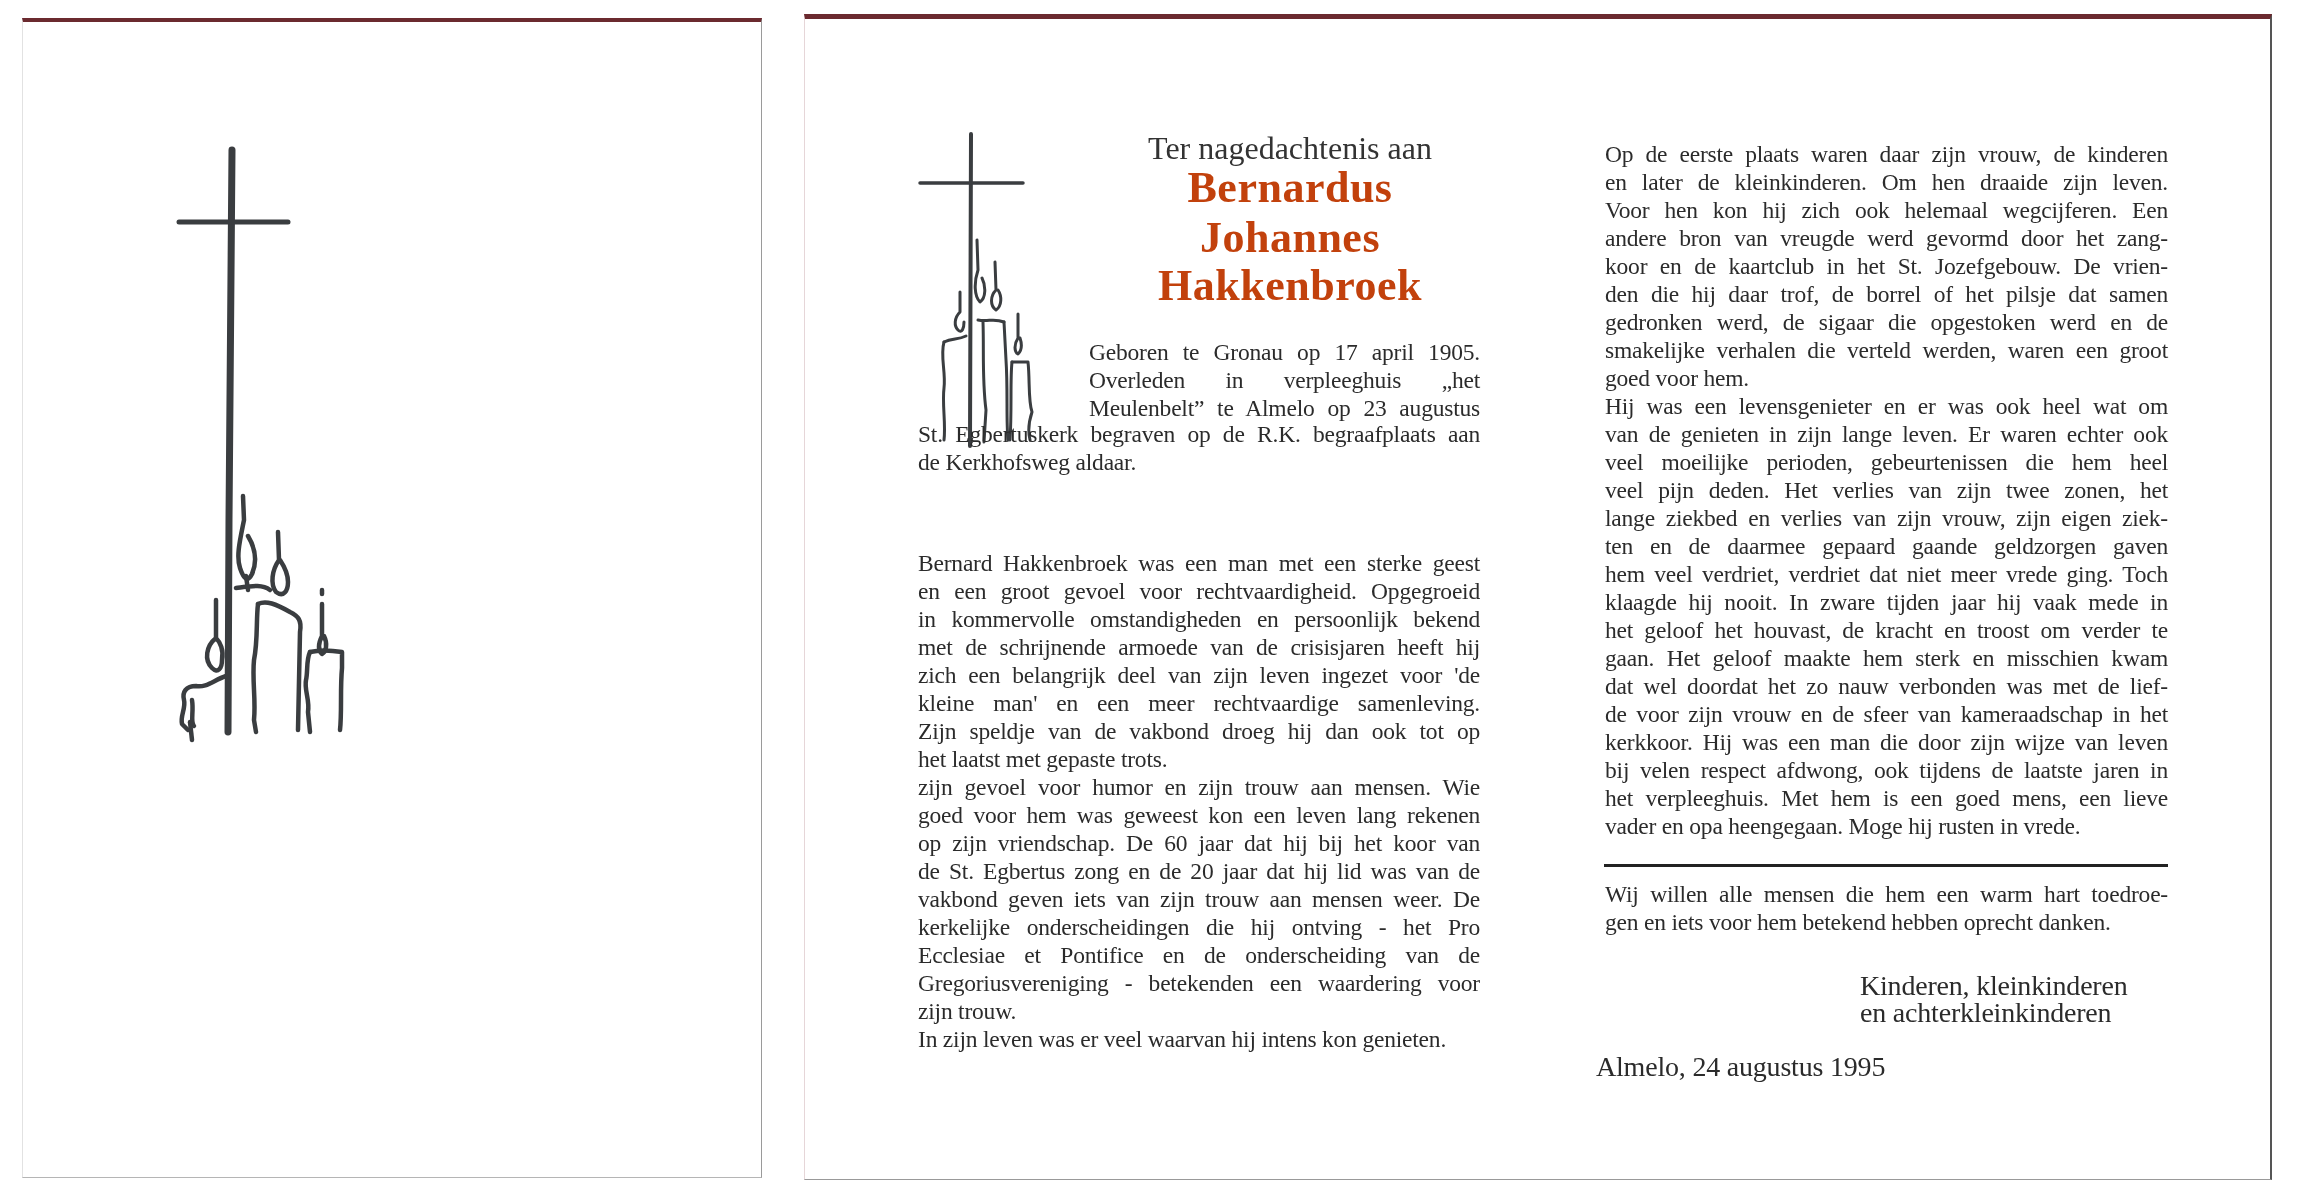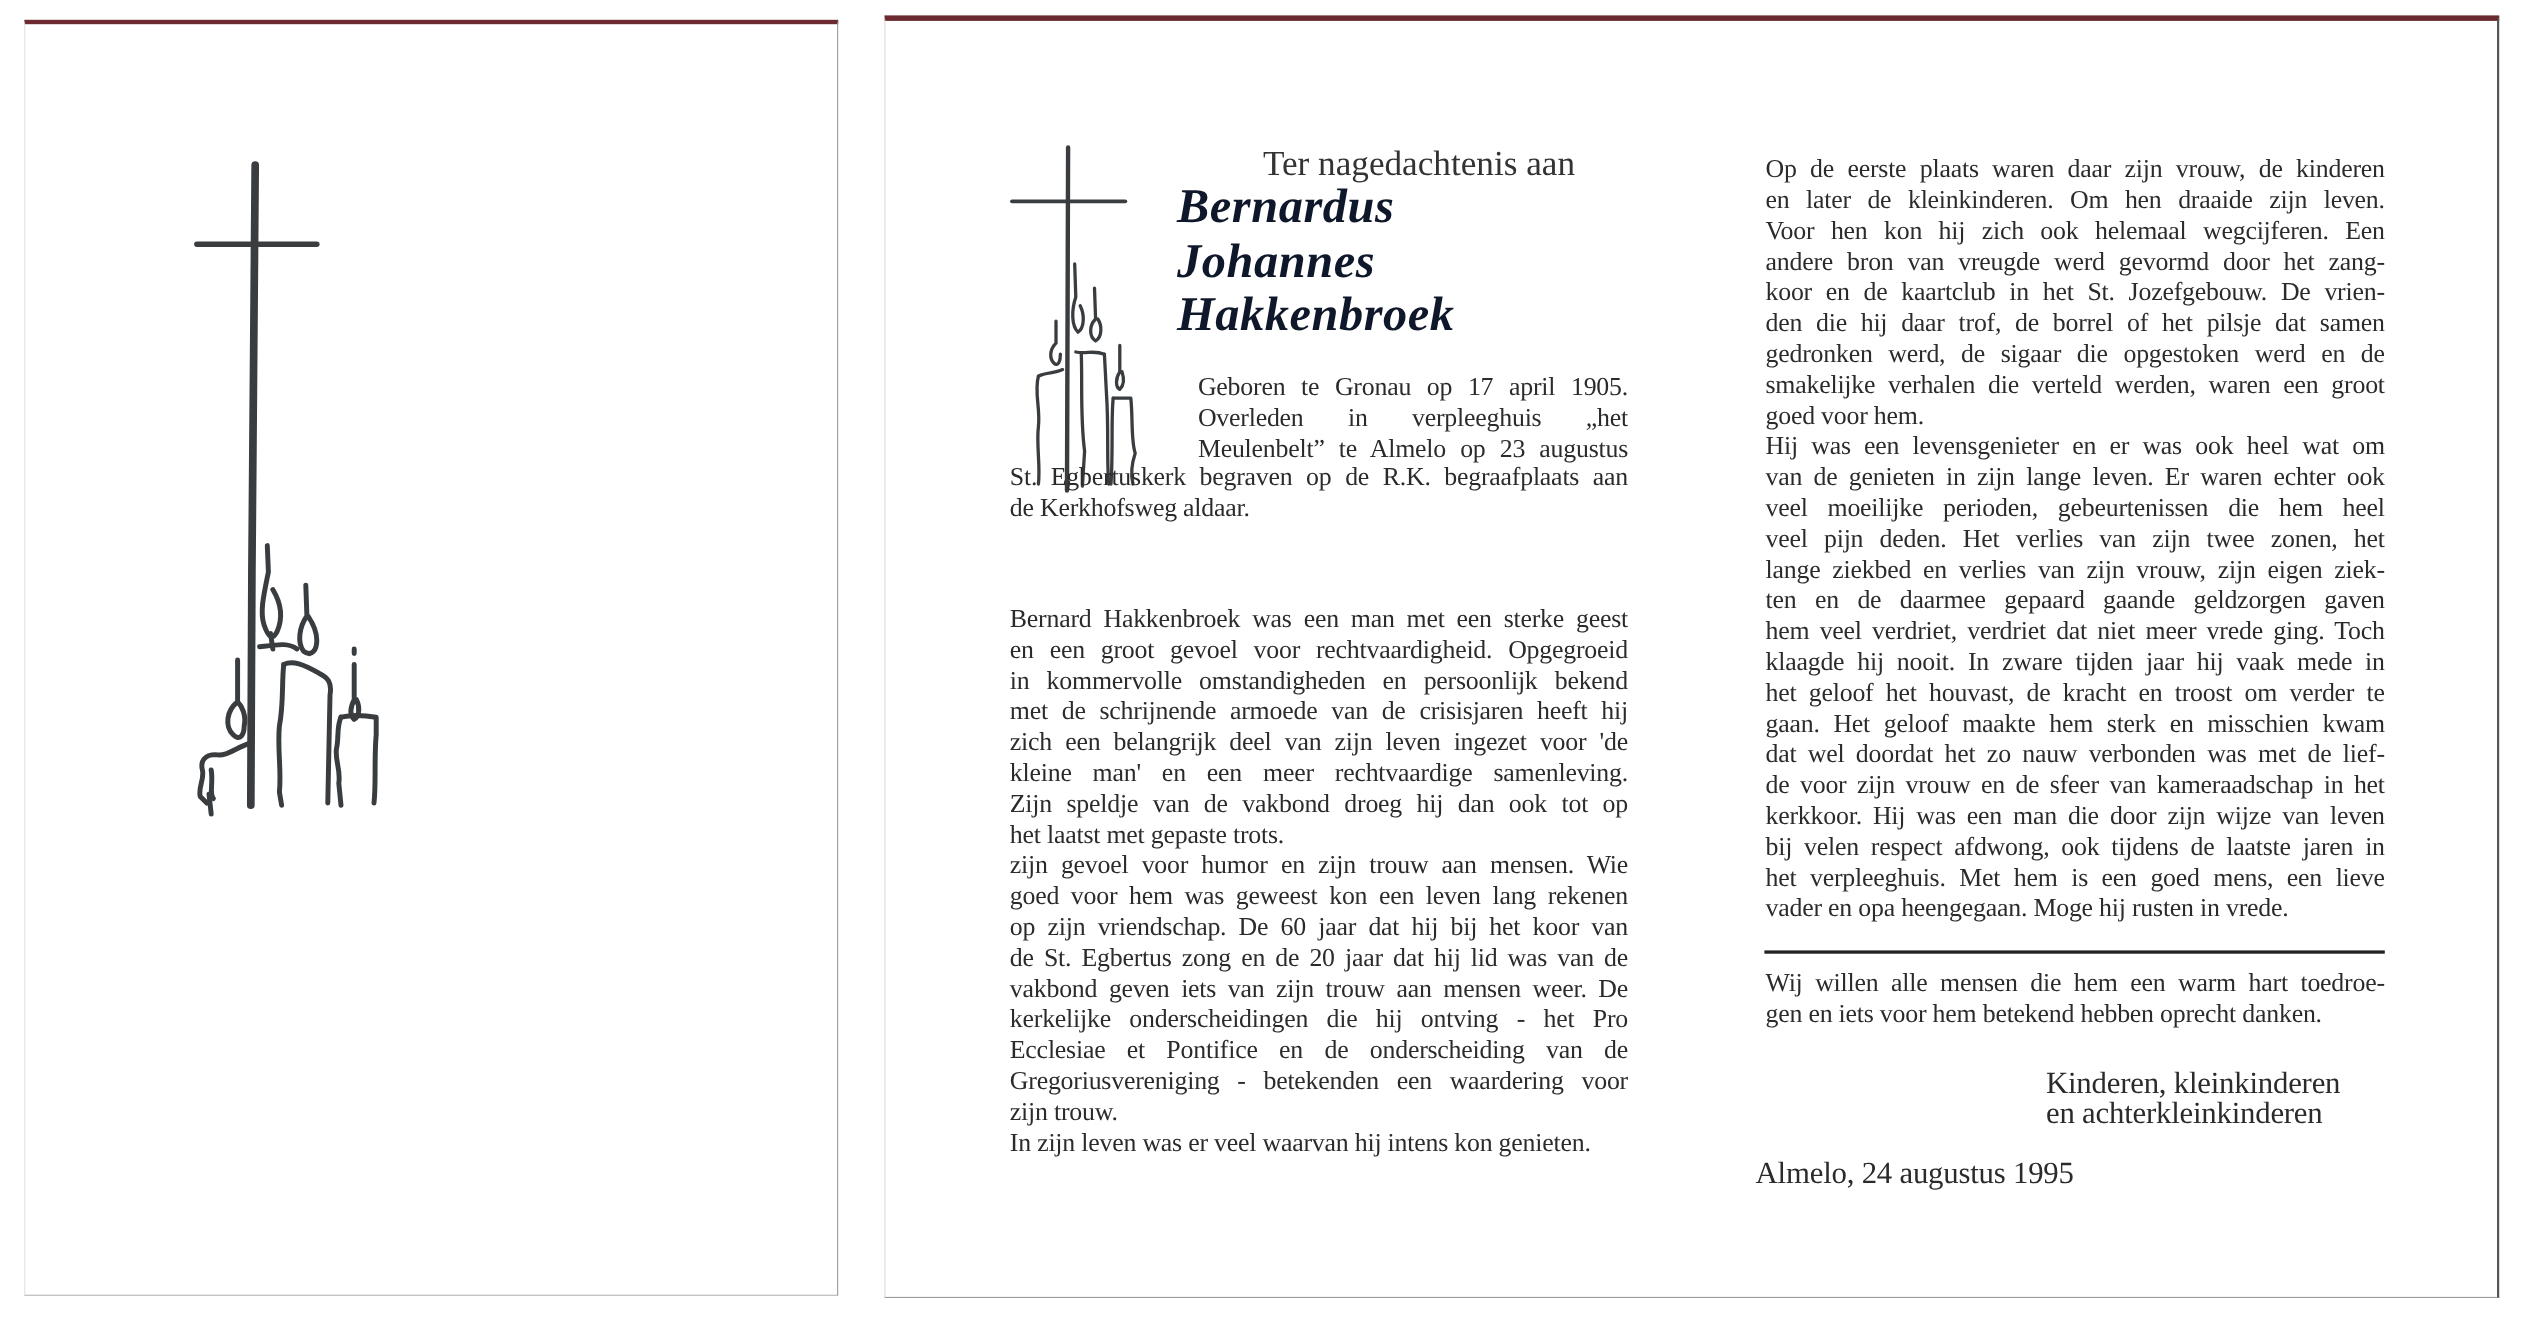--- a/index.html
+++ b/index.html
@@ -12,21 +12,21 @@
     border-top:4px solid #6b2a2f; border-right:1px solid #9a9a9a; border-bottom:1px solid #b5b5b5; border-left:1px solid #e2e2e2; }
   #right-card { left:804px; top:14px; width:1468px; height:1166px;
     border-top:5px solid #6b2a2f; border-right:2px solid #555; border-bottom:1px solid #999; border-left:1px solid #e6d6d8; }
   svg.art { position:absolute; overflow:visible; }
   .stroke { fill:none; stroke:#3a3d40; stroke-linecap:round; stroke-linejoin:round; }
   .txt { position:absolute; white-space:nowrap; font-size:28px; line-height:28px; letter-spacing:-0.2px; }
   .col { position:absolute; font-size:23.5px; line-height:28px; letter-spacing:-0.2px; }
   .col .line { display:block; text-align:justify; text-align-last:justify; height:28px; white-space:nowrap; overflow:visible; }
   .col .line.last { text-align-last:left; }
   .head-small { position:absolute; left:1100px; width:380px; top:130px; text-align:center; font-size:32px; color:#333; }
-  .name { position:absolute; left:1070px; width:440px; text-align:left; font-size:44px; font-weight:bold; color:#0f172a; letter-spacing:0.5px;font-style:italic; }
+  .name { position:absolute; left:1070px; width:440px; text-align:center; font-size:44px; font-weight:bold; color:#c2410c; letter-spacing:0.5px; }
   .rule { position:absolute; left:1604px; top:864px; width:564px; height:3px; background:#222; }
 </style>
 </head>
 <body>
 
 <div id="left-card" class="card"></div>
 
 <svg class="art" style="left:0;top:0" width="780" height="1200" viewBox="0 0 780 1200">
   <g>
     <path class="stroke" d="M232 150 L229 520 L228 732" stroke-width="7"></path>

